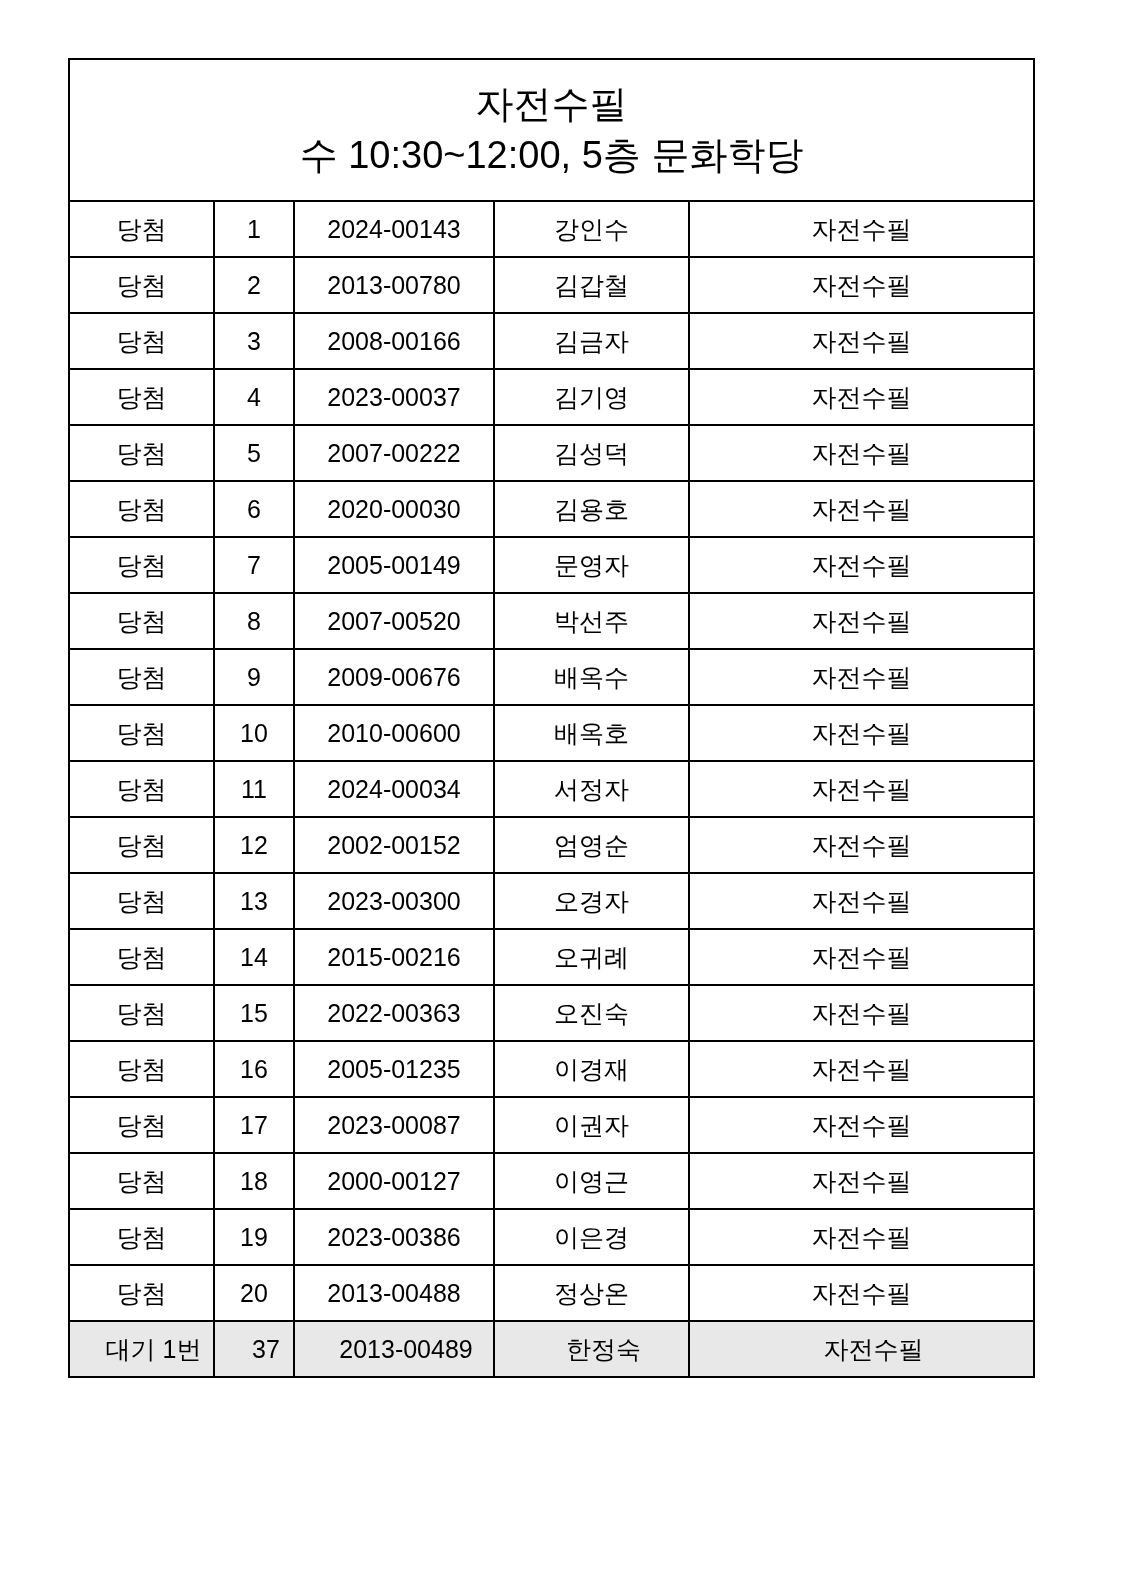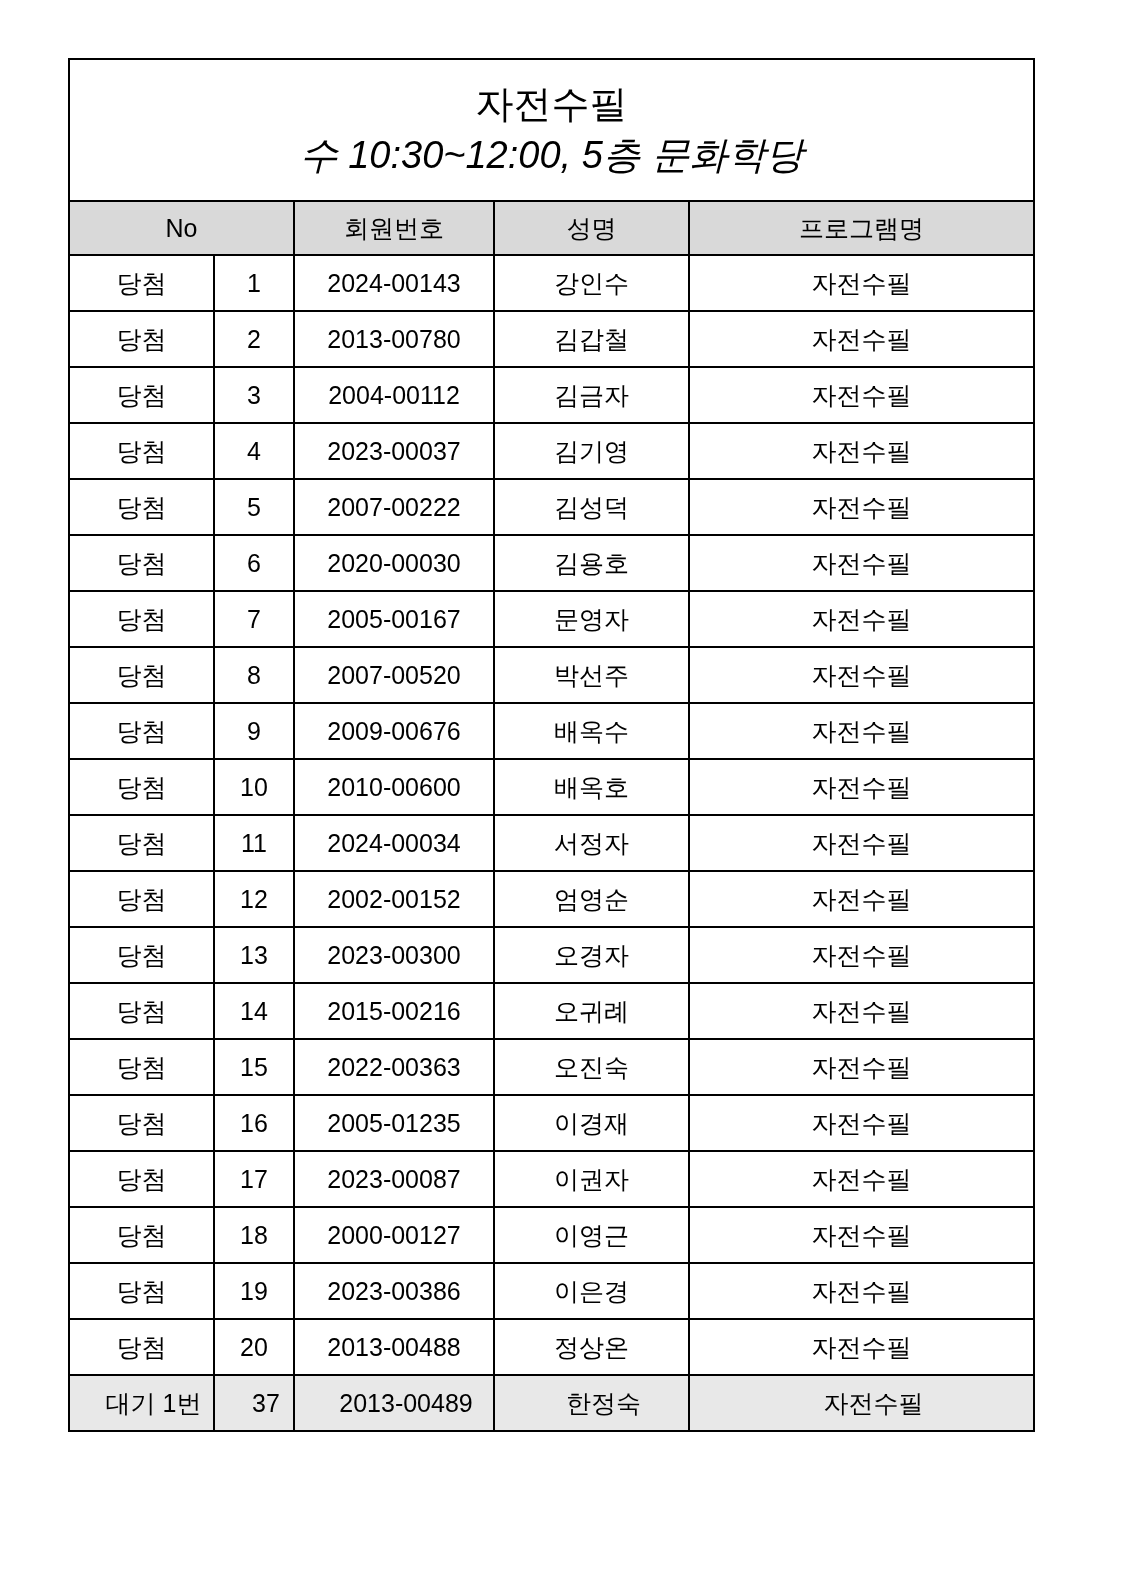--- a/index.html
+++ b/index.html
@@ -42,21 +42,20 @@
     font-size: 38px;
     font-weight: bold;
     line-height: 1.35;
     padding: 6px 10px 10px 10px;
   }
   .title-line1 {
     display: block;
   }
   .title-line2 {
     display: block;
-    font-style: italic;
   }
   .header-row td {
     background: #d9d9d9;
     height: 52px;
     font-size: 25px;
   }
   .body-row td {
     height: 54px;
     font-size: 25px;
   }
@@ -85,46 +84,40 @@
       <col class="col-name">
       <col class="col-prog">
     </colgroup>
     <tbody>
       <tr>
         <td class="title-cell" colspan="5">
           <span class="title-line1">자전수필</span>
           <span class="title-line2">수 10:30~12:00, 5층 문화학당</span>
         </td>
       </tr>
-      <tr class="header-row">
-        <td class="no-head" colspan="2">No</td>
-        <td>회원번호</td>
-        <td>성명</td>
-        <td>프로그램명</td>
-      </tr>
     </tbody>
     <tbody id="rows-body">
         <tr class="body-row">
           <td>당첨</td>
           <td>1</td>
           <td>2024-00143</td>
           <td>강인수</td>
           <td>자전수필</td>
         </tr>
         <tr class="body-row">
           <td>당첨</td>
           <td>2</td>
           <td>2013-00780</td>
           <td>김갑철</td>
           <td>자전수필</td>
         </tr>
         <tr class="body-row">
           <td>당첨</td>
           <td>3</td>
-          <td>2004-00112</td>
+          <td>2008-00166</td>
           <td>김금자</td>
           <td>자전수필</td>
         </tr>
         <tr class="body-row">
           <td>당첨</td>
           <td>4</td>
           <td>2023-00037</td>
           <td>김기영</td>
           <td>자전수필</td>
         </tr>
@@ -138,21 +131,21 @@
         <tr class="body-row">
           <td>당첨</td>
           <td>6</td>
           <td>2020-00030</td>
           <td>김용호</td>
           <td>자전수필</td>
         </tr>
         <tr class="body-row">
           <td>당첨</td>
           <td>7</td>
-          <td>2005-00167</td>
+          <td>2005-00149</td>
           <td>문영자</td>
           <td>자전수필</td>
         </tr>
         <tr class="body-row">
           <td>당첨</td>
           <td>8</td>
           <td>2007-00520</td>
           <td>박선주</td>
           <td>자전수필</td>
         </tr>

